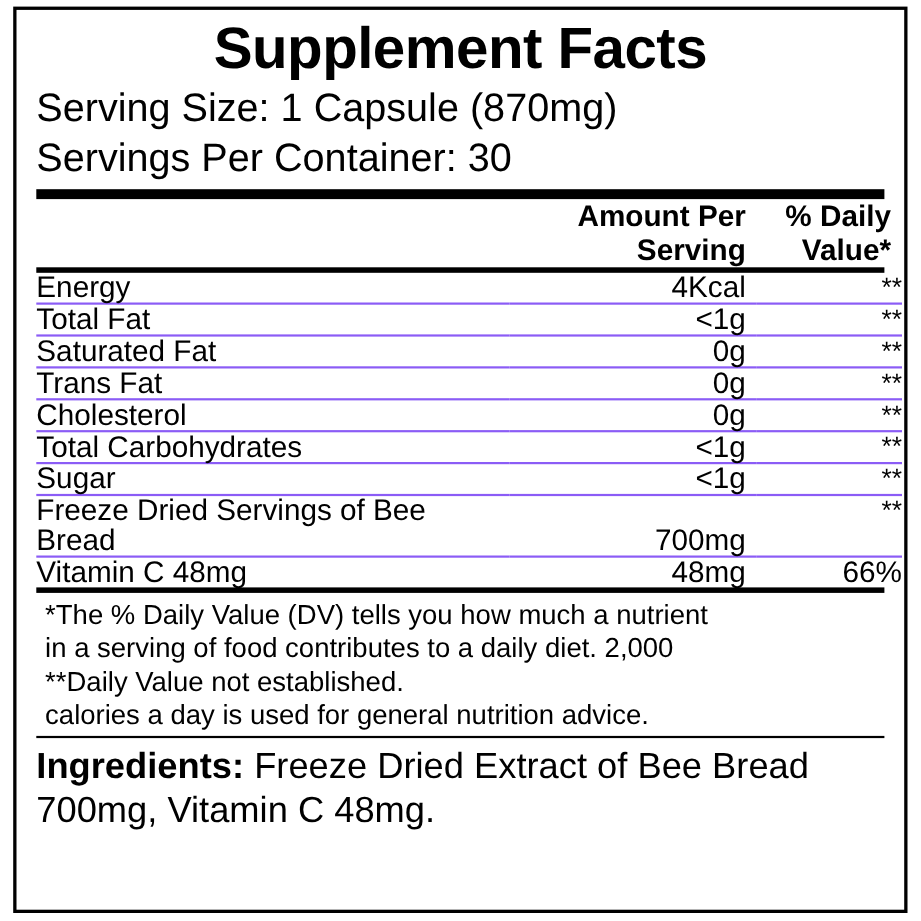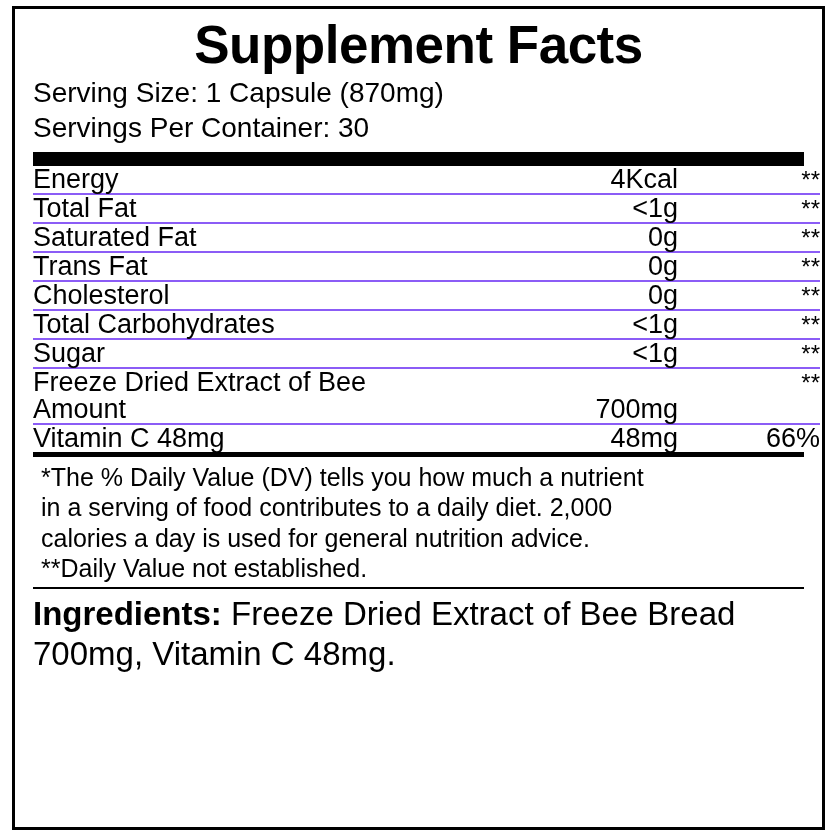--- a/index.html
+++ b/index.html
@@ -32,21 +32,21 @@
   }
   .title {
     text-align: center;
     font-size: 53px;
     font-weight: bold;
     line-height: 1.05;
     letter-spacing: -0.5px;
     margin: 4px 0 2px 0;
   }
   .serving-line {
-    font-size: 28px;
+    font-size: 36px;
     line-height: 1.25;
     white-space: nowrap;
   }
   .rule-thick {
     border-top: 9px solid #000;
     margin-top: 7px;
   }
   .rule-med {
     border-top: 5px solid #000;
   }
@@ -119,20 +119,35 @@
 <div class="page">
   <div class="panel">
 
     <div class="title">Supplement Facts</div>
 
     <div class="serving-line">Serving Size: 1 Capsule (870mg)</div>
     <div class="serving-line">Servings Per Container: 30</div>
 
     <div class="rule-thick"></div>
 
+    <table class="facts">
+      <tbody>
+          <tr class="hdr-row">
+        <td class="col-name"></td>
+        <td class="col-amt">
+          <div>Amount Per</div>
+          <div>Serving</div>
+        </td>
+        <td class="col-dv">
+          <div>% Daily</div>
+          <div>Value*</div>
+        </td>
+      </tr>
+    </tbody>
+      </table>
 
     <div class="rule-med"></div>
 
     <table class="facts">
       <tbody>
           <tr class="nutrient-row">
         <td class="name col-name">Energy</td>
         <td class="amt col-amt">4Kcal</td>
         <td class="dv col-dv stars">**</td>
       </tr>
@@ -160,39 +175,39 @@
         <td class="name col-name">Total Carbohydrates</td>
         <td class="amt col-amt">&lt;1g</td>
         <td class="dv col-dv stars">**</td>
       </tr>
       <tr class="nutrient-row">
         <td class="name col-name">Sugar</td>
         <td class="amt col-amt">&lt;1g</td>
         <td class="dv col-dv stars">**</td>
       </tr>
       <tr class="nutrient-row">
-        <td class="name col-name">Freeze Dried Extract of Bee Amount</td>
+        <td class="name col-name">Freeze Dried Servings of Bee Bread</td>
         <td class="amt col-amt">700mg</td>
         <td class="dv col-dv stars">**</td>
       </tr>
       <tr class="nutrient-row last">
         <td class="name col-name">Vitamin C 48mg</td>
         <td class="amt col-amt">48mg</td>
         <td class="dv col-dv">66%</td>
       </tr>
     </tbody>
       </table>
 
     <div class="rule-med"></div>
 
     <div class="footnote">
       <div>*The % Daily Value (DV) tells you how much a nutrient</div>
       <div>in a serving of food contributes to a daily diet. 2,000</div>
+      <div>**Daily Value not established.</div>
       <div>calories a day is used for general nutrition advice.</div>
-      <div>**Daily Value not established.</div>
     </div>
 
     <div class="rule-thin"></div>
 
     <div class="ingredients">
       <b>Ingredients:</b><span> Freeze Dried Extract of Bee Bread 700mg, Vitamin C 48mg.</span>
     </div>
 
   </div>
 </div>

